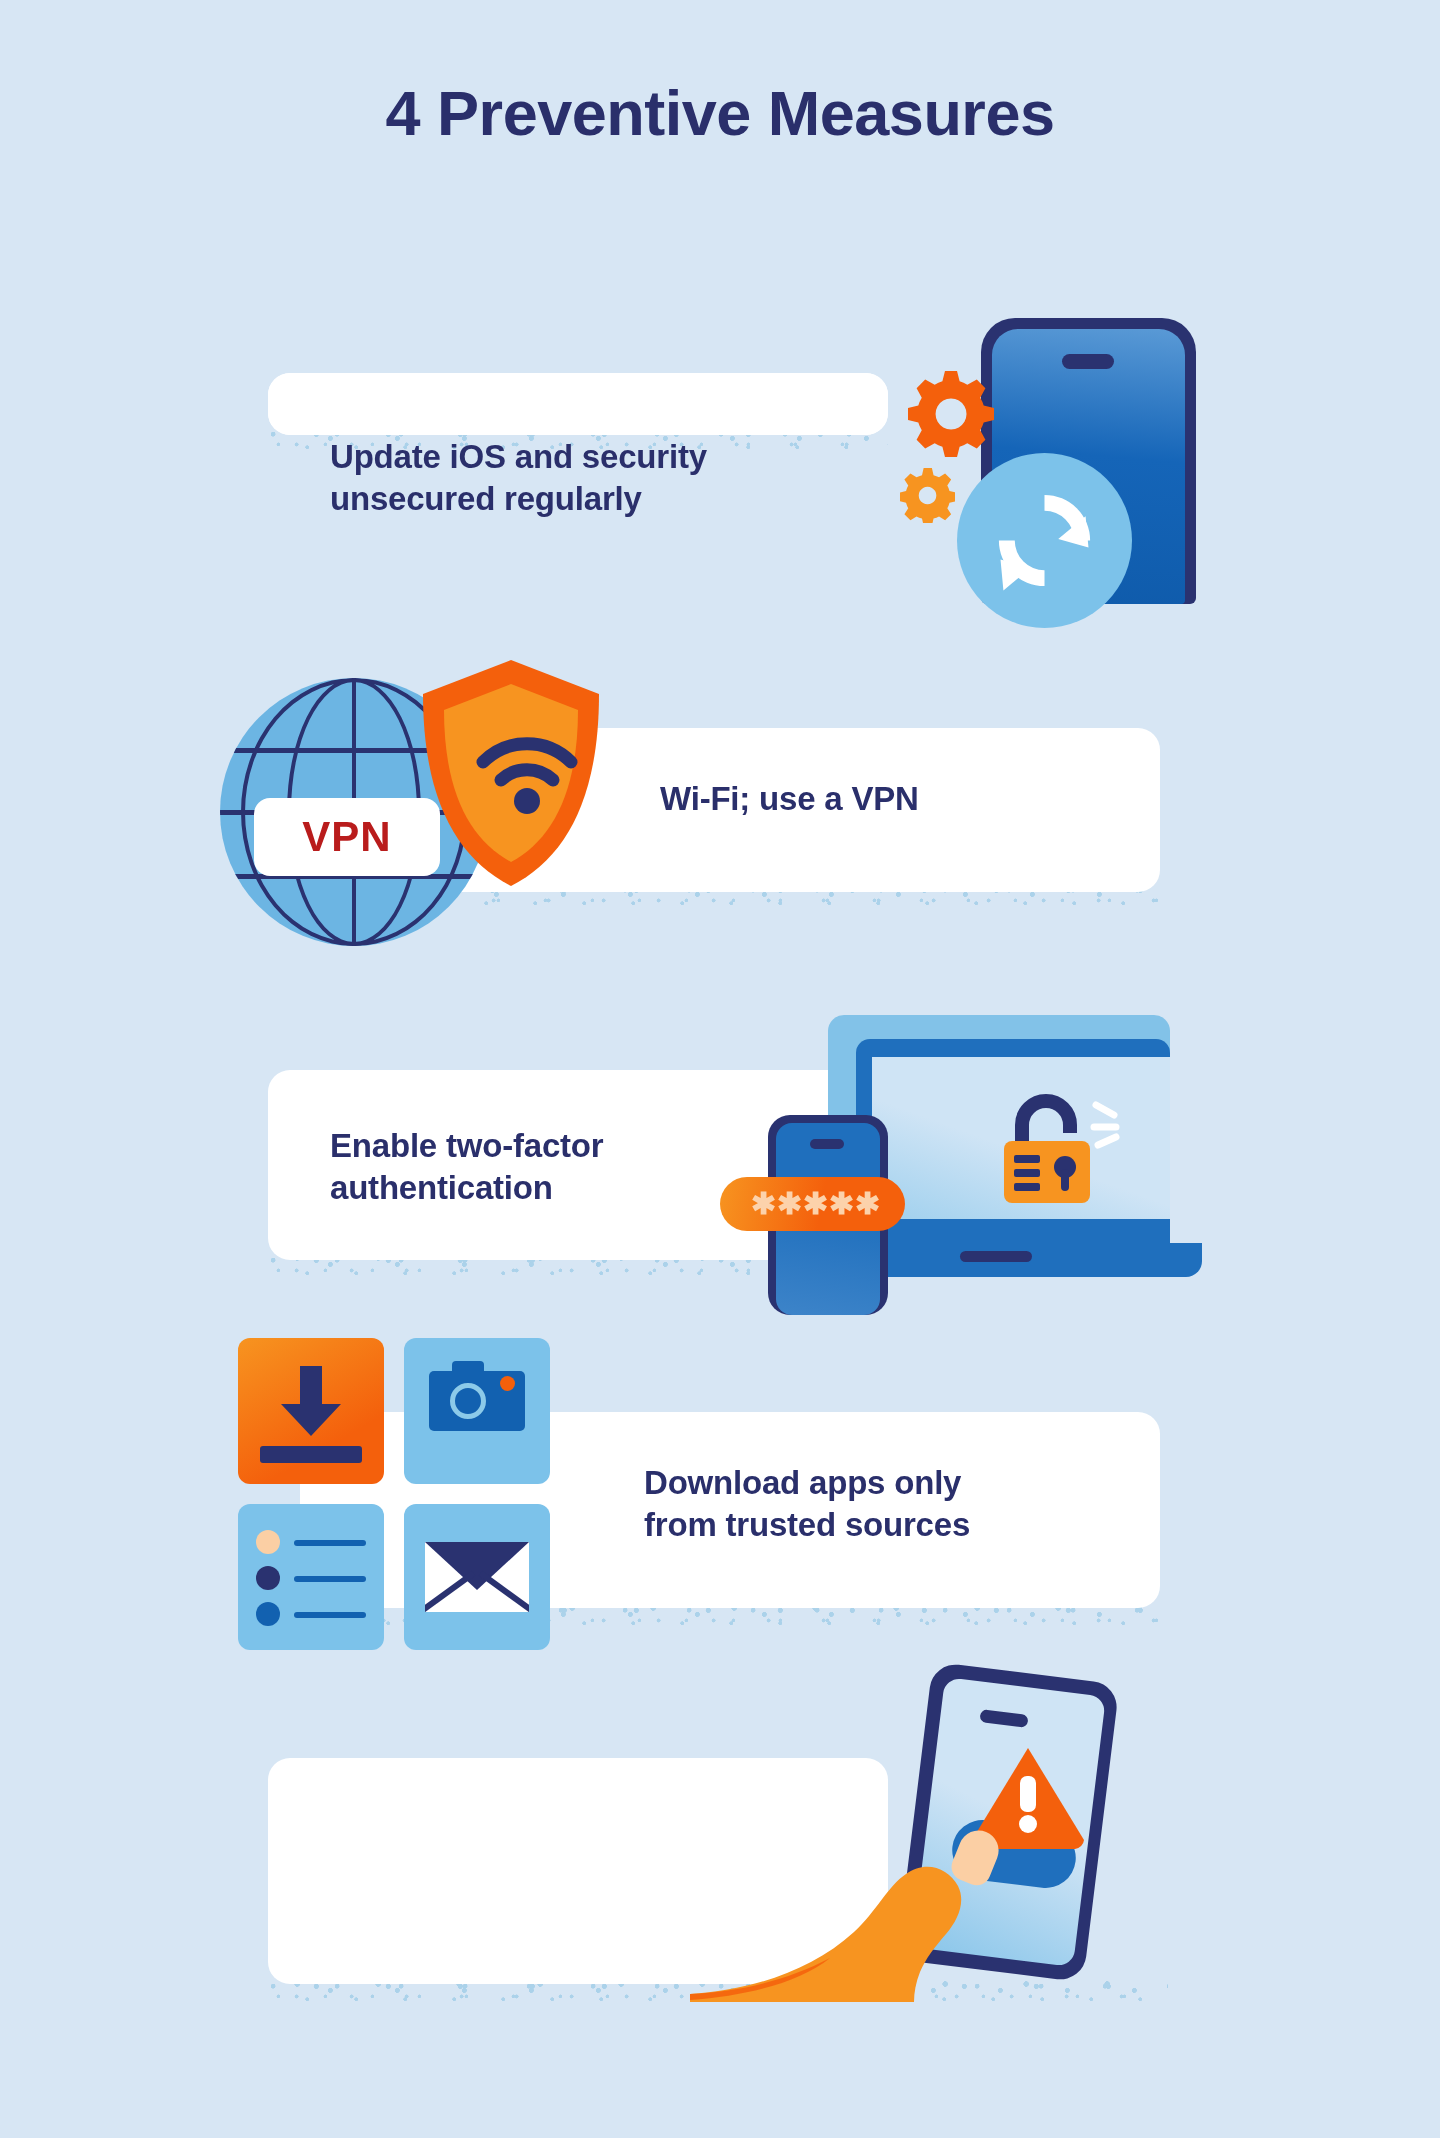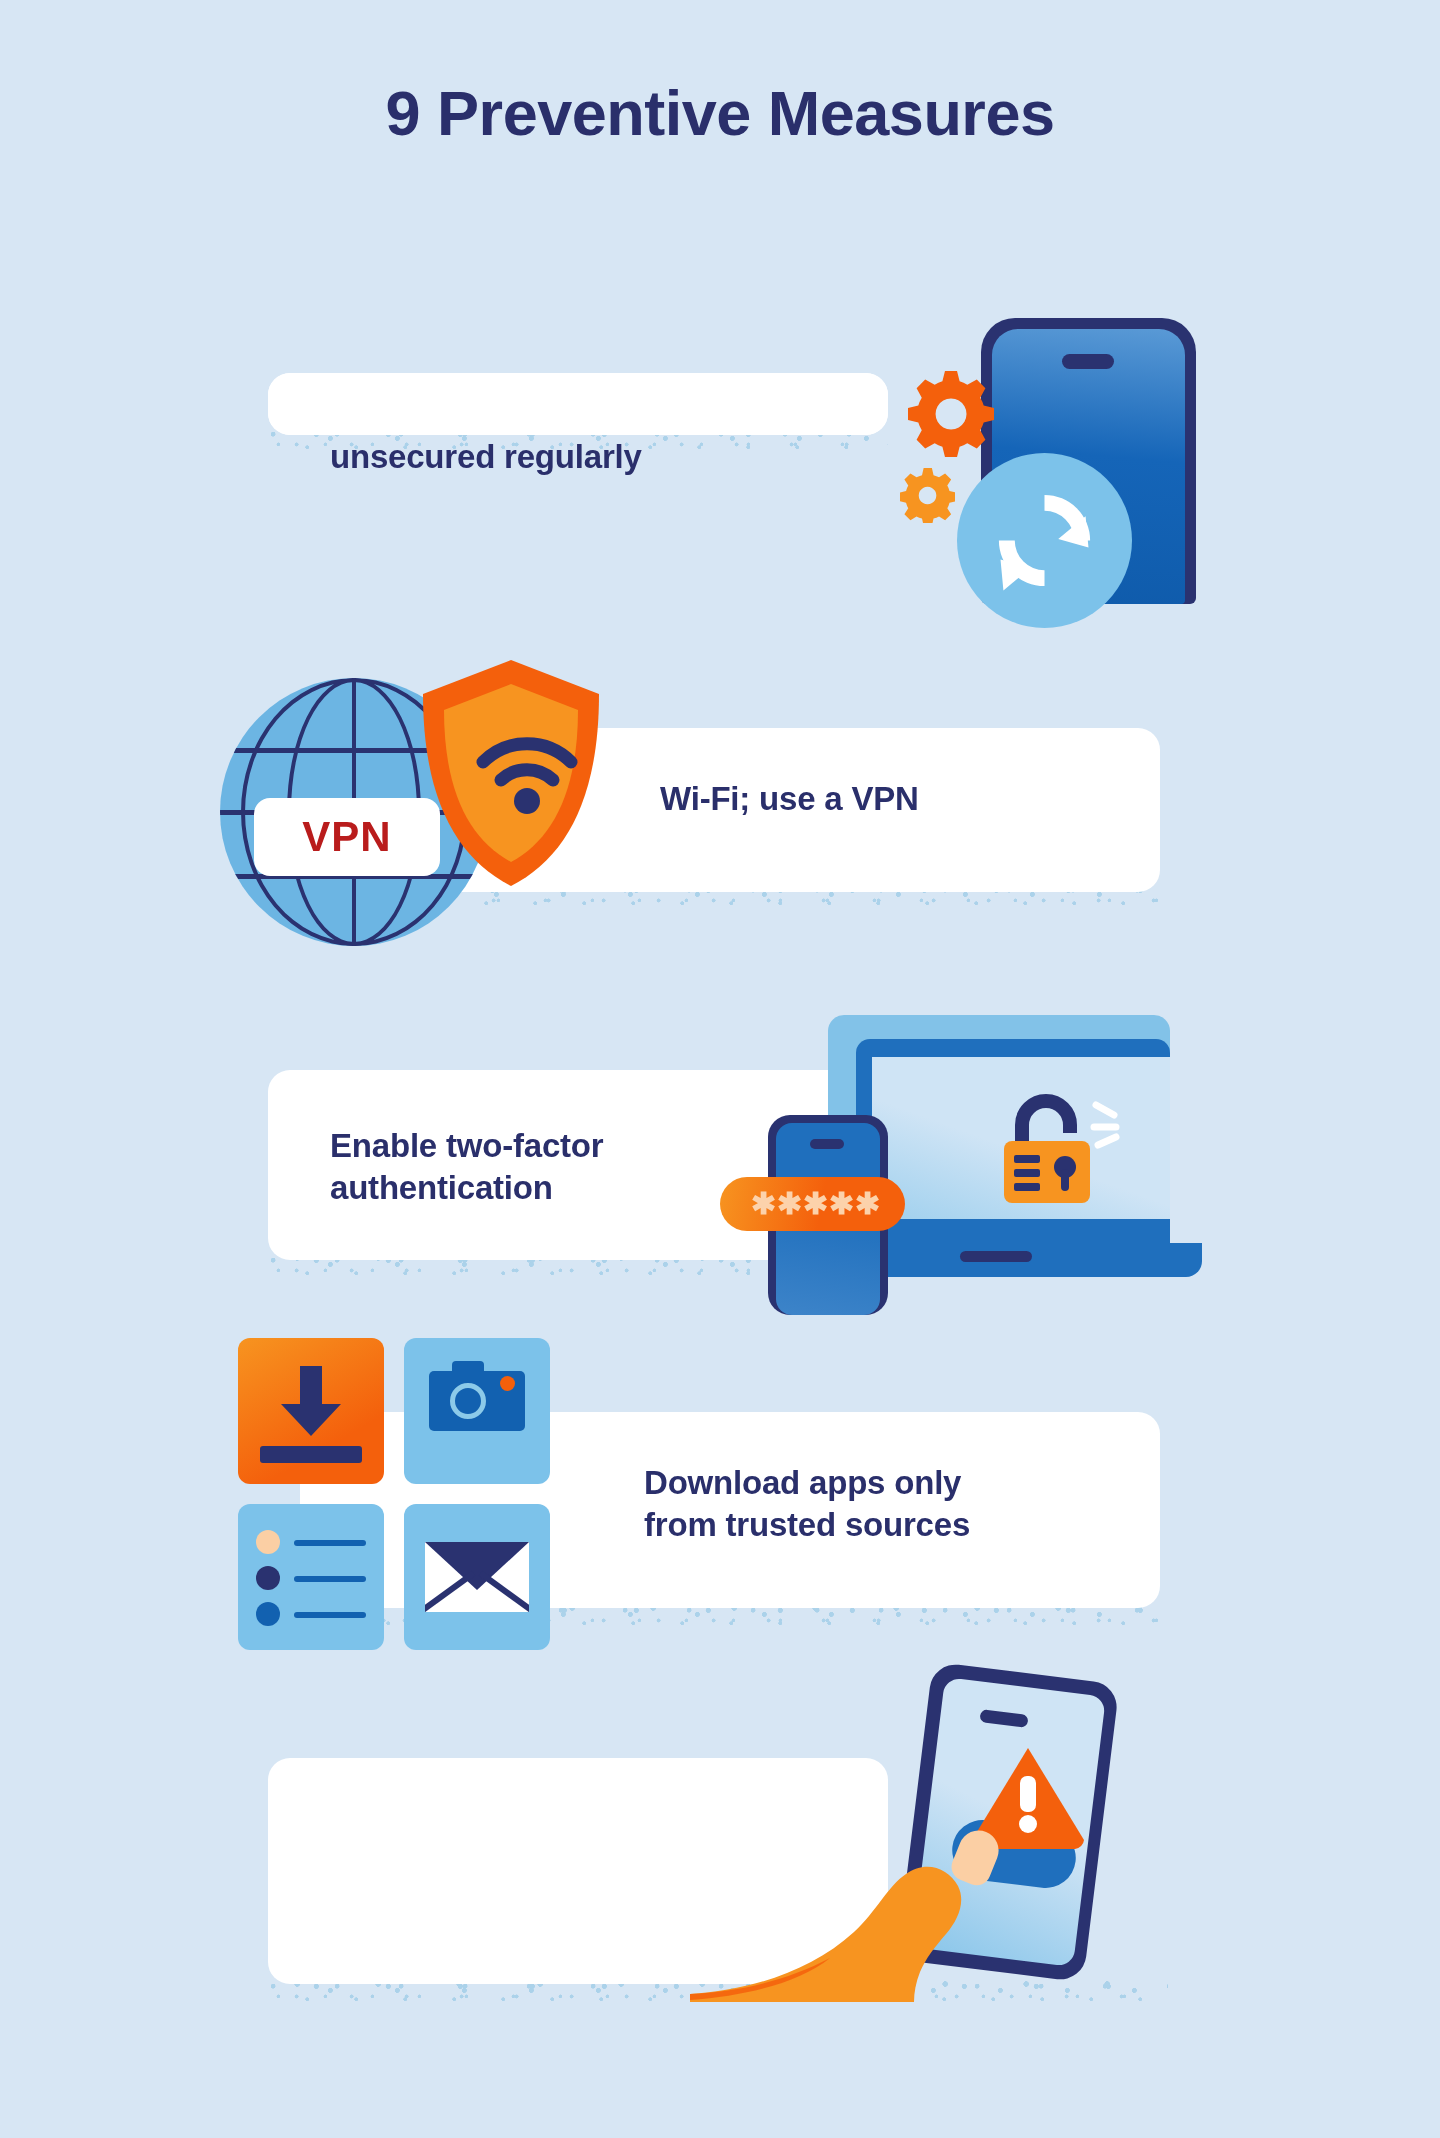--- a/index.html
+++ b/index.html
@@ -264,21 +264,21 @@
     position: absolute; left: 266px; top: 158px; width: 40px; height: 54px;
     background: #fbcfa4; border-radius: 20px 20px 14px 14px; transform: rotate(22deg);
   }
 </style>
 </head>
 <body>
 
 <div class="page">
 
   <div class="title">
-    <span class="ln">9 Preventive Measures</span>
+    <span class="ln">4 Preventive Measures</span>
   </div>
 
   <div class="speckle" style="left:268px; top:424px; width:620px; height:36px;"></div>
   <div class="card" style="left:268px; top:373px; width:620px; height:62px;"></div>
   <div class="card" style="left:268px; top:373px; width:620px; height:62px;"></div>
 
   <div class="ill i1">
     <div class="phone-out"></div>
     <div class="phone-scr"></div>
     <div class="notch"></div>
@@ -297,20 +297,21 @@
       <svg width="119" height="119" viewBox="0 0 120 120">
         <path fill="#ffffff" d="M60 14 A46 46 0 0 1 106 60 h-16 A30 30 0 0 0 60 30 z"></path>
         <path fill="#ffffff" d="M96 44 l18 26 -36 0 z" transform="rotate(140 96 57)"></path>
         <path fill="#ffffff" d="M60 106 A46 46 0 0 1 14 60 h16 A30 30 0 0 0 60 90 z"></path>
         <path fill="#ffffff" d="M24 76 l18 26 -36 0 z" transform="rotate(-40 24 89)"></path>
       </svg>
     </div>
   </div>
 
   <div class="card-text" style="left:330px; top:436px; width:560px;">
+    <span class="ln">Update iOS and security</span>
     <span class="ln">unsecured regularly</span>
   </div>
 
   <div class="speckle" style="left:300px; top:880px; width:860px; height:36px;"></div>
   <div class="card" style="left:300px; top:728px; width:860px; height:164px;"></div>
 
   <div class="ill i2">
     <div class="globe">
       <div class="lat" style="top:70px;"></div>
       <div class="lat" style="top:132px;"></div>

